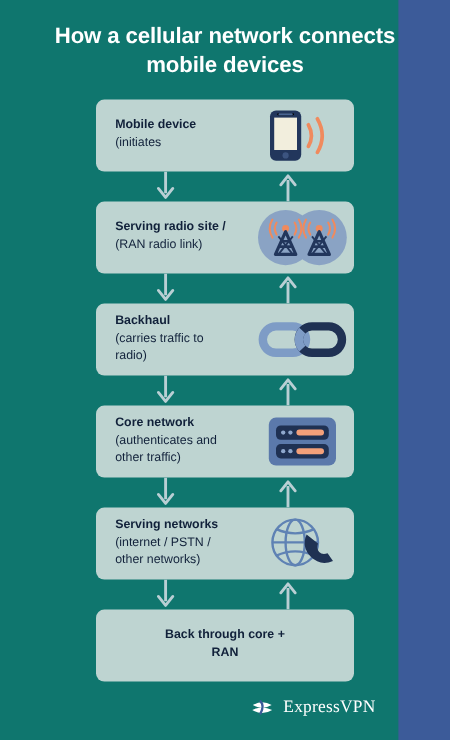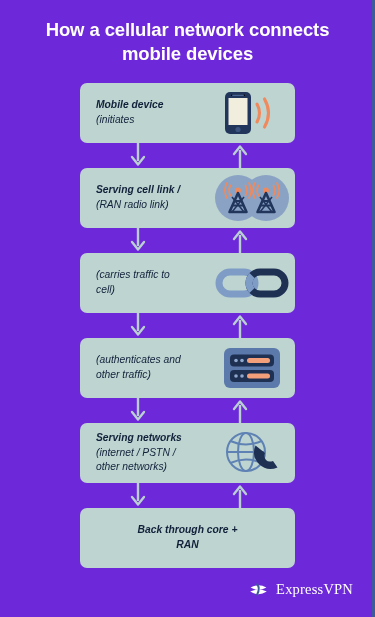--- a/index.html
+++ b/index.html
@@ -8,24 +8,24 @@
   }
   body {
     width: 375px;
     height: 617px;
     background: #3c5b99;
     font-family: "Liberation Sans", sans-serif;
     overflow: hidden;
     position: relative;
   }
   .infographic {
-    width: 372px;
+    width: 332px;
     height: 617px;
     position: relative;
-    background: #6d28d9;
+    background: #0f766e;
     box-sizing: border-box;
   }
 
   
   .title {
     position: absolute;
     top: 18px;
     left: 0;
     width: 375px;
     text-align: center;
@@ -58,21 +58,20 @@
   }
   .step-box.h1 { height: 60px; }
 
   .step-text {
     flex: 1 1 auto;
     padding-left: 16px;
     padding-right: 4px;
     color: #11213a;
     font-size: 10.3px;
     line-height: 1.42;
-    font-style: italic;
   }
   .step-text .t-main {
     font-weight: bold;
     display: block;
   }
   .step-text .t-sub {
     font-weight: normal;
     display: block;
   }
 
@@ -169,21 +168,21 @@
         </g>
         <g>
           <line x1="160" y1="25" x2="160" y2="7" stroke="#b9cfd4" stroke-width="2.4"></line>
           <path d="M154 11 L160 3.5 L166 11" fill="none" stroke="#b9cfd4" stroke-width="2.4" stroke-linecap="round" stroke-linejoin="round"></path>
         </g>
       </svg>
     </div>
 
     <div class="step-box h1">
       <div class="step-text">
-        <span class="t-main">Serving cell link /</span>
+        <span class="t-main">Serving radio site /</span>
         <span class="t-sub">(RAN radio link)</span>
       </div>
       <div class="step-icon">
         <svg width="84" height="52" viewBox="0 0 84 52">
           <circle cx="28" cy="26" r="23" fill="#8aa3c4"></circle>
           <circle cx="56" cy="26" r="23" fill="#8aa3c4"></circle>
           <g>
             <path d="M20.5 13.5 q-3 5 0 10" stroke="#f08a5d" stroke-width="1.7" fill="none" stroke-linecap="round"></path>
             <path d="M17 11 q-4.5 7.5 0 15" stroke="#f08a5d" stroke-width="1.7" fill="none" stroke-linecap="round"></path>
             <path d="M35.5 13.5 q3 5 0 10" stroke="#f08a5d" stroke-width="1.7" fill="none" stroke-linecap="round"></path>
@@ -219,22 +218,23 @@
         </g>
         <g>
           <line x1="160" y1="25" x2="160" y2="7" stroke="#b9cfd4" stroke-width="2.4"></line>
           <path d="M154 11 L160 3.5 L166 11" fill="none" stroke="#b9cfd4" stroke-width="2.4" stroke-linecap="round" stroke-linejoin="round"></path>
         </g>
       </svg>
     </div>
 
     <div class="step-box h1">
       <div class="step-text">
+        <span class="t-main">Backhaul</span>
         <span class="t-sub">(carries traffic to</span>
-        <span class="t-sub">cell)</span>
+        <span class="t-sub">radio)</span>
       </div>
       <div class="step-icon">
         <svg width="74" height="40" viewBox="0 0 74 40">
           <rect x="4" y="9" width="36" height="22" rx="11" fill="none" stroke="#7e9cc6" stroke-width="7"></rect>
           <rect x="34" y="9" width="36" height="22" rx="11" fill="none" stroke="#1f3153" stroke-width="7"></rect>
           <path d="M37 12.5 a11 11 0 0 0 0 15" fill="none" stroke="#7e9cc6" stroke-width="7" stroke-linecap="butt"></path>
         </svg>
       </div>
     </div>
 
@@ -246,20 +246,21 @@
         </g>
         <g>
           <line x1="160" y1="25" x2="160" y2="7" stroke="#b9cfd4" stroke-width="2.4"></line>
           <path d="M154 11 L160 3.5 L166 11" fill="none" stroke="#b9cfd4" stroke-width="2.4" stroke-linecap="round" stroke-linejoin="round"></path>
         </g>
       </svg>
     </div>
 
     <div class="step-box h1">
       <div class="step-text">
+        <span class="t-main">Core network</span>
         <span class="t-sub">(authenticates and</span>
         <span class="t-sub">other traffic)</span>
       </div>
       <div class="step-icon">
         <svg width="62" height="46" viewBox="0 0 62 46">
           <rect x="3" y="3" width="56" height="40" rx="6" fill="#5b79ab"></rect>
           <rect x="9" y="9.5" width="44" height="12" rx="4" fill="#1f3153"></rect>
           <circle cx="15" cy="15.5" r="1.8" fill="#8fa8cd"></circle>
           <circle cx="21" cy="15.5" r="1.8" fill="#8fa8cd"></circle>
           <rect x="26" y="13" width="23" height="5" rx="2.5" fill="#f3a07a"></rect>

